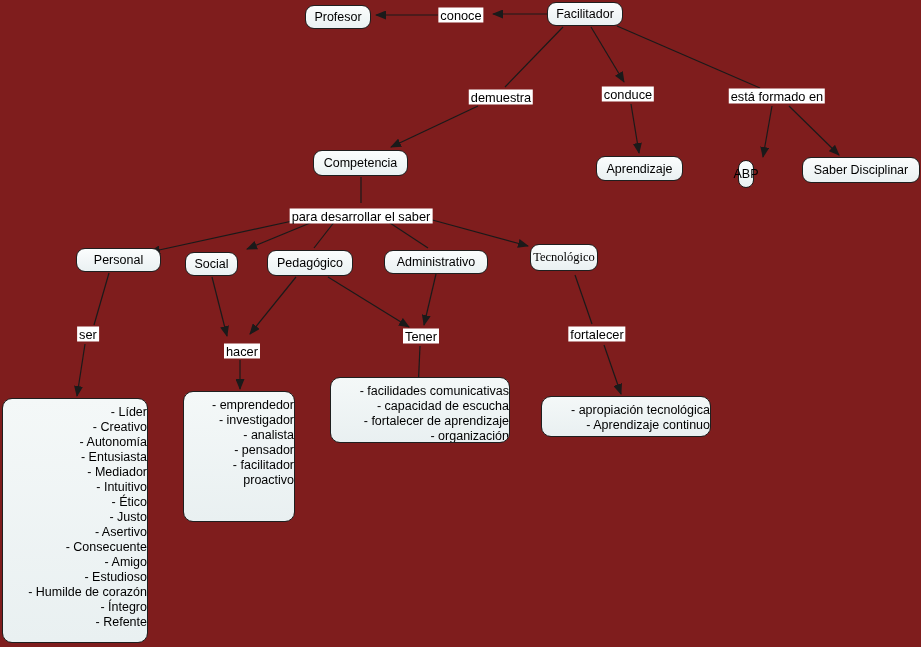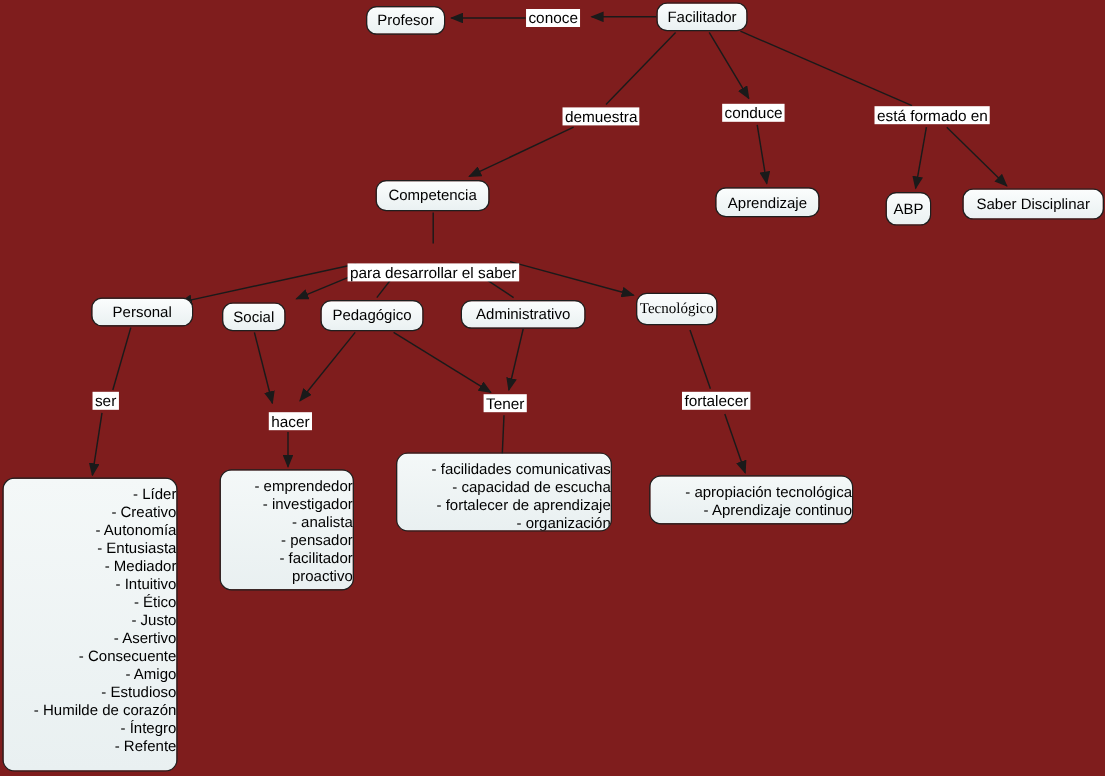--- a/index.html
+++ b/index.html
@@ -24,40 +24,40 @@
     background:linear-gradient(180deg,#f4f8f8 0%,#e9f0f1 100%);
     border:1px solid #1f1f1f;border-radius:10px;
     font-size:12.5px;text-align:right;padding-top:6px;overflow:hidden;
   }
   .list-item{line-height:15px;}
   
   #n-profesor{left:305px;top:5px;width:66px;height:24px;}
   #n-facilitador{left:547px;top:2px;width:76px;height:24px;}
   #n-competencia{left:313px;top:150px;width:95px;height:26px;}
   #n-aprendizaje{left:596px;top:156px;width:87px;height:25px;}
-  #n-abp{left:738px;top:160px;width:38px;height:28px;}
+  #n-abp{left:738px;top:160px;width:16px;height:28px;}
   #n-saber{left:802px;top:157px;width:118px;height:26px;}
   #n-personal{left:76px;top:248px;width:85px;height:24px;}
   #n-social{left:185px;top:252px;width:53px;height:24px;}
   #n-pedagogico{left:267px;top:250px;width:86px;height:26px;}
   #n-administrativo{left:384px;top:250px;width:104px;height:24px;}
   #n-tecnologico{left:530px;top:244px;width:68px;height:27px;font-family:Liberation Serif, serif;}
   
   #ll-conoce{left:461px;top:15px;}
   #ll-demuestra{left:501px;top:97px;}
   #ll-conduce{left:628px;top:94px;text-align:center;}
   #ll-esta-formado{left:777px;top:96px;}
-  #ll-para-desarrollar{left:361px;top:227px;text-align:center;}
+  #ll-para-desarrollar{left:361px;top:216px;text-align:center;}
   #ll-ser{left:88px;top:334px;}
   #ll-hacer{left:242px;top:351px;}
   #ll-tener{left:421px;top:336px;}
   #ll-fortalecer{left:597px;top:334px;}
   
   #lb-personal{left:2px;top:398px;width:146px;height:245px;}
-  #lb-social{left:183px;top:391px;width:112px;height:101px;}
+  #lb-social{left:183px;top:391px;width:112px;height:131px;}
   #lb-administrativo{left:330px;top:377px;width:180px;height:66px;}
   #lb-tecnologico{left:541px;top:396px;width:170px;height:41px;}
 </style>
 </head>
 <body>
 
 <div id="canvas">
 
   <svg id="wires" viewBox="0 0 921 647" xmlns="http://www.w3.org/2000/svg">
     <defs>

